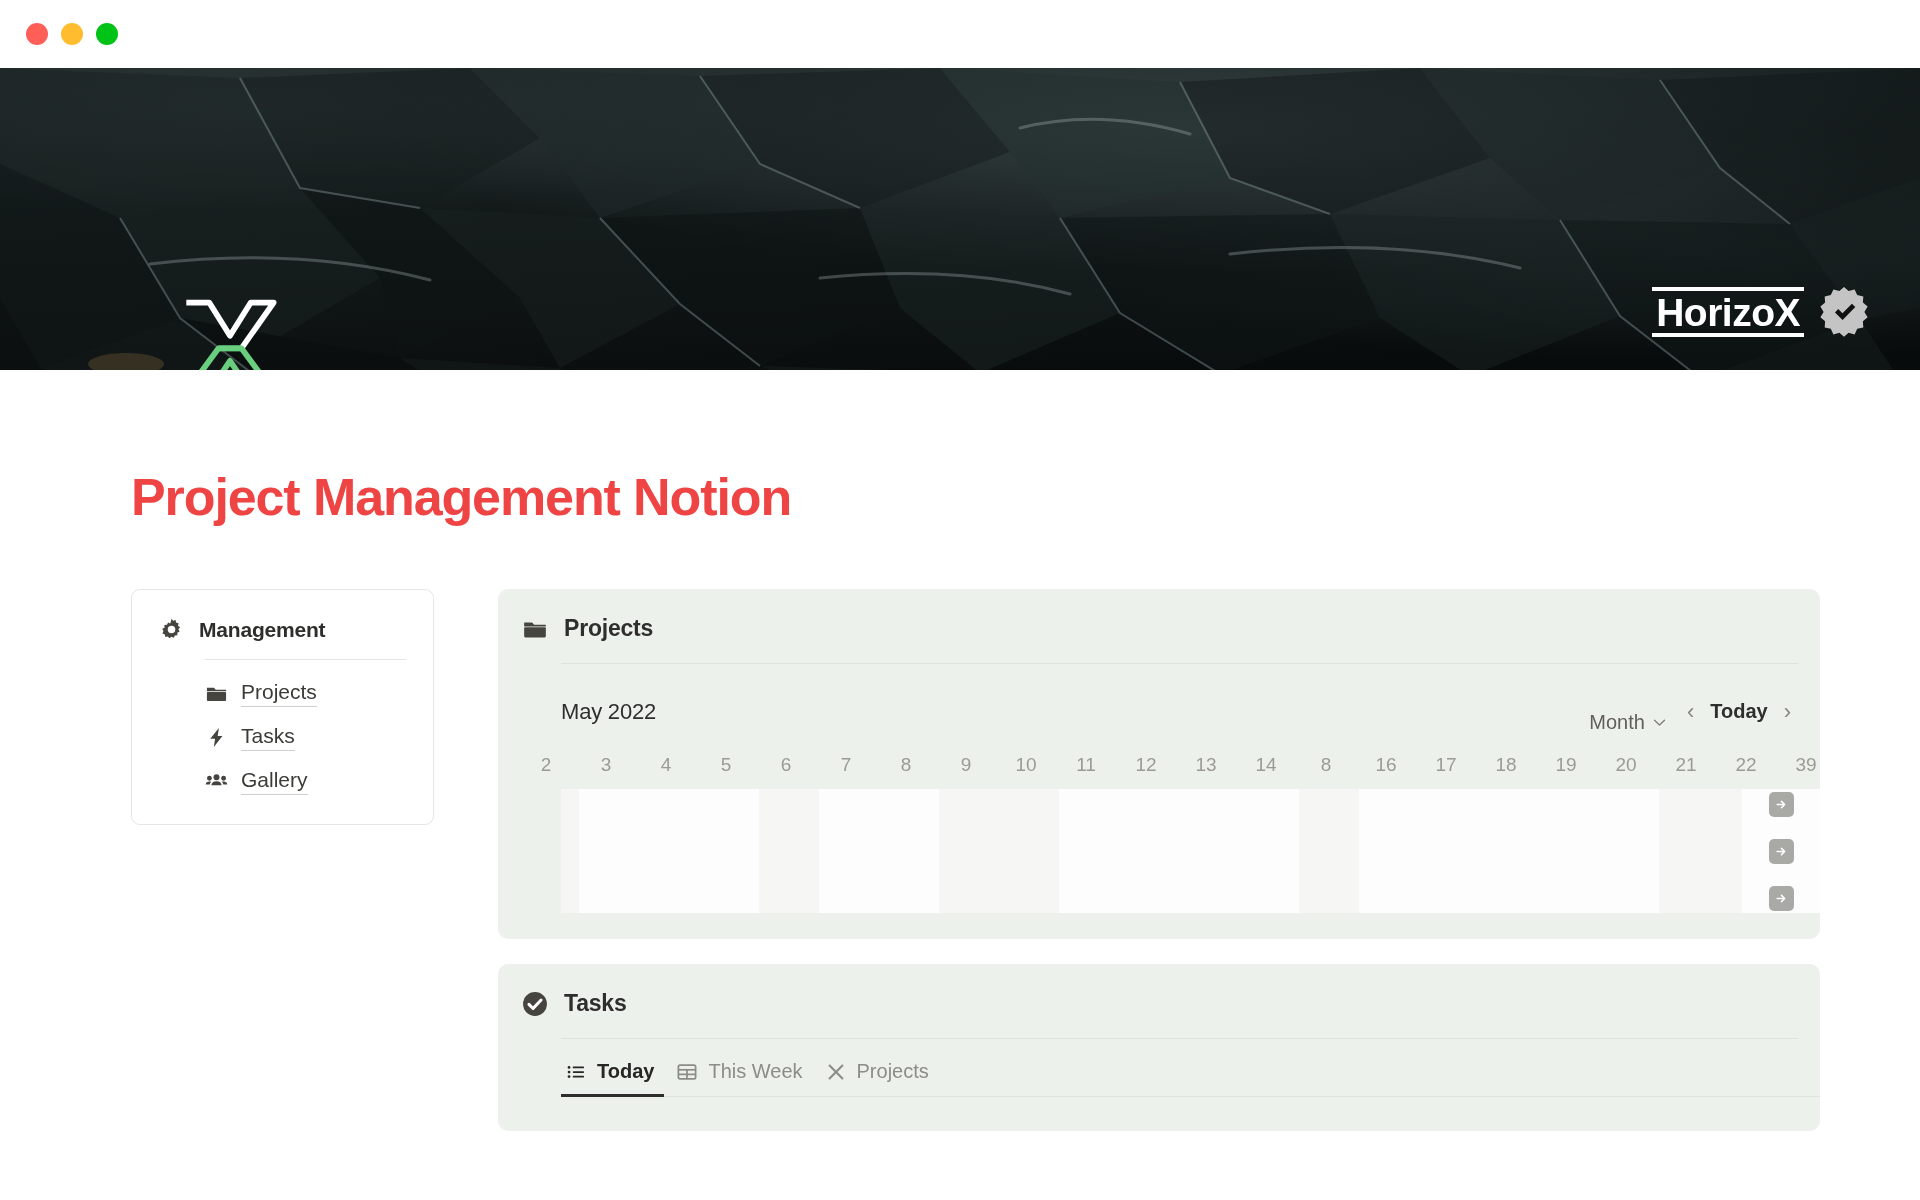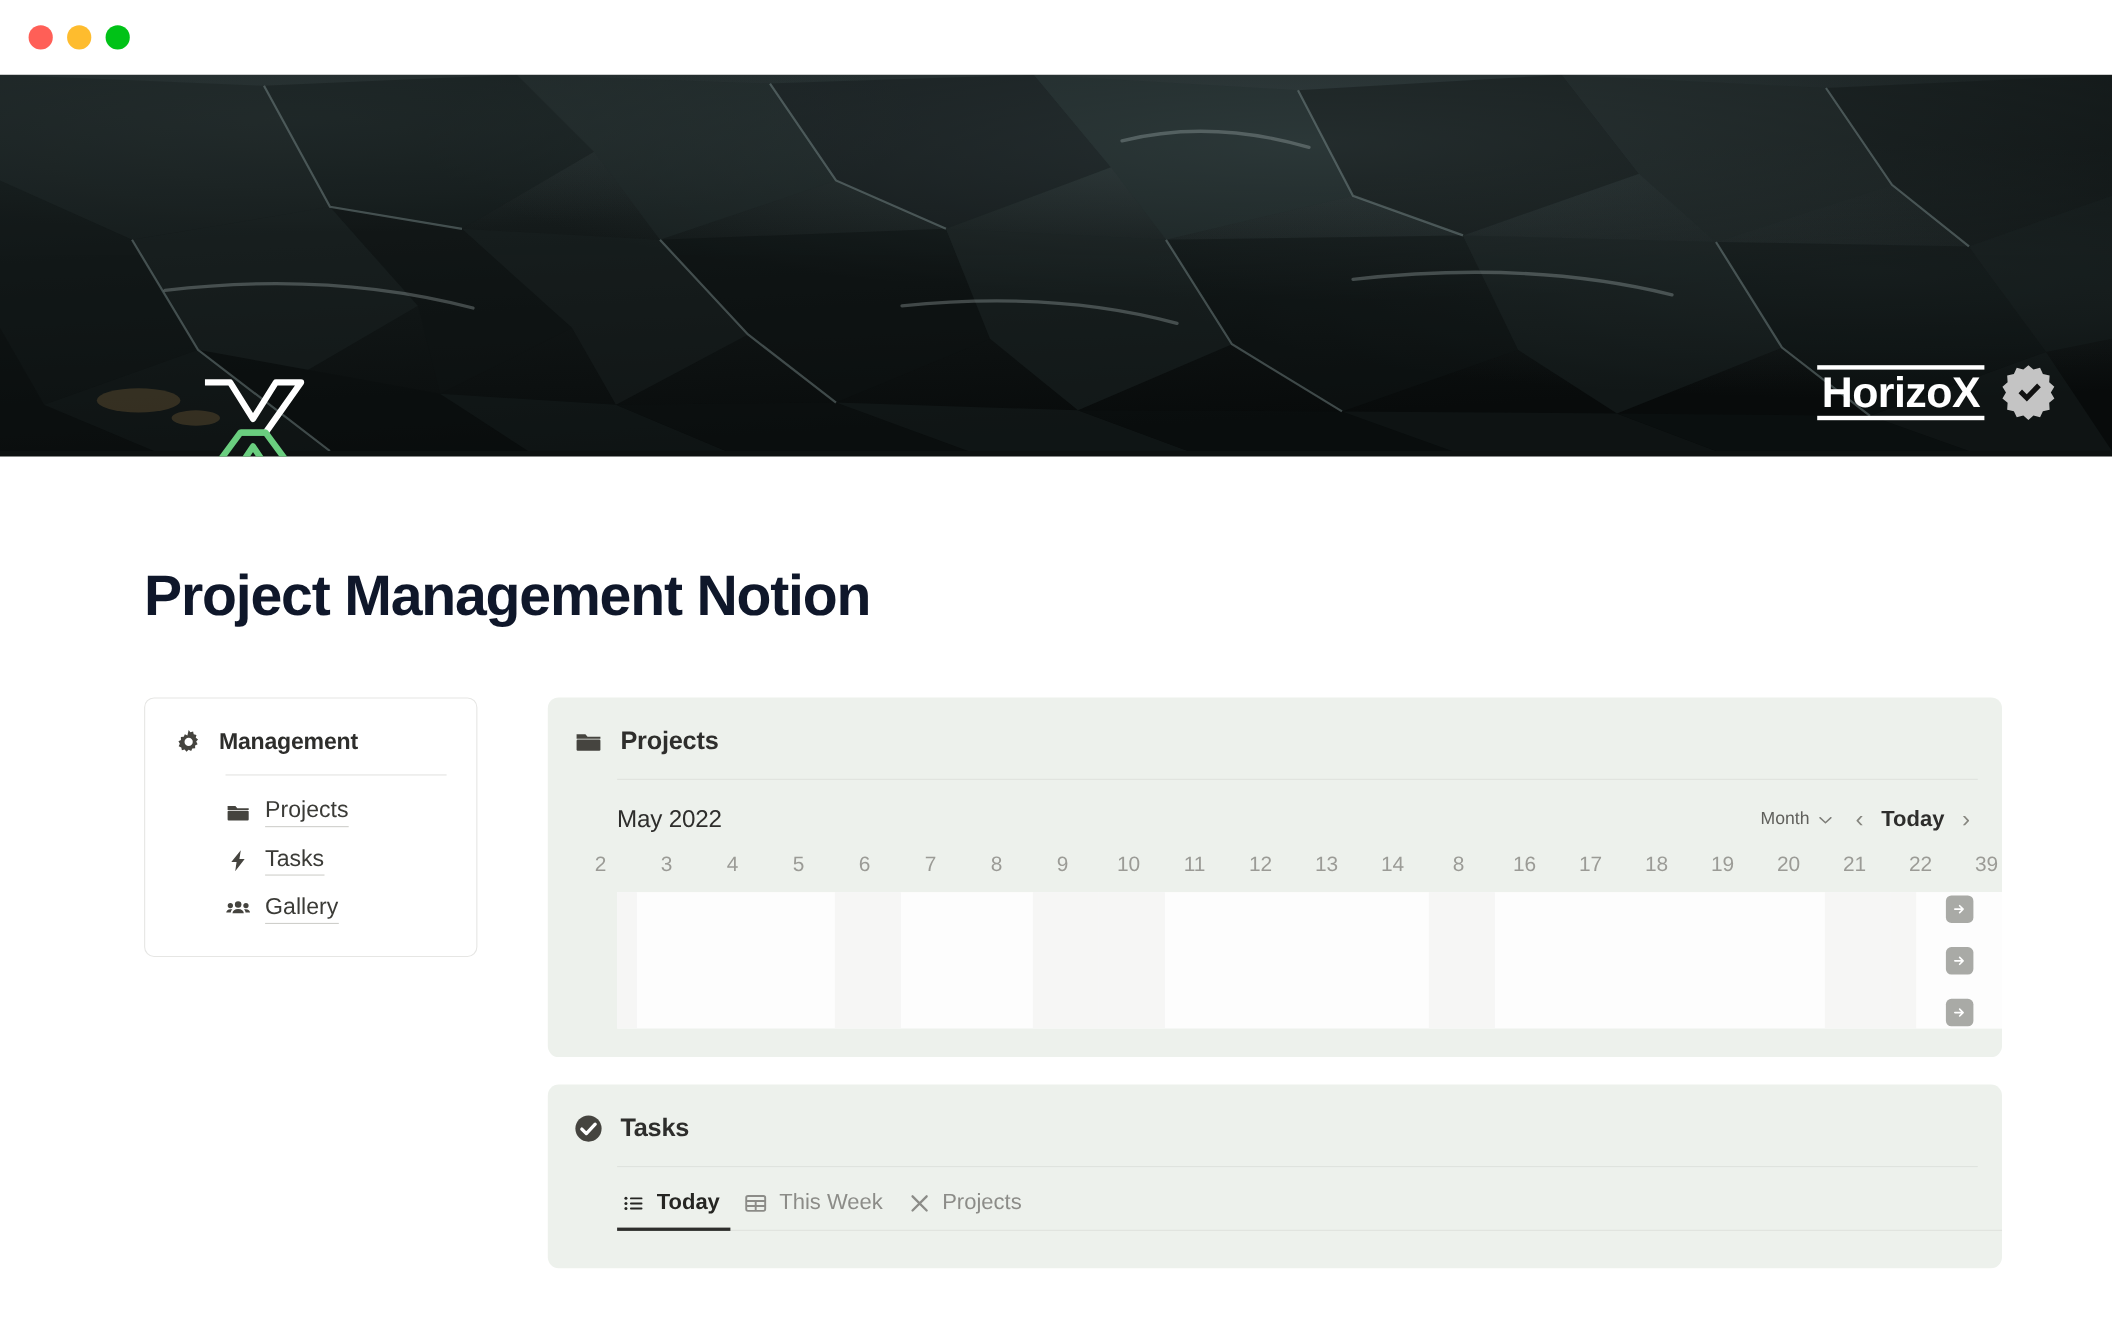--- a/index.html
+++ b/index.html
@@ -24,21 +24,21 @@
     gap: 13px;
   }
   .dot { width: 22px; height: 22px; border-radius: 50%; }
   .dot-close    { background: #ff5f57; }
   .dot-minimize { background: #febc2e; }
   .dot-zoom     { background: #00c217; }
 
   
   .hero {
     position: relative;
-    height: 347px;
+    height: 302px;
     width: 1920px;
     overflow: hidden;
     background: #0e1211;
   }
   .hero-img { position: absolute; inset: 0; }
 
   .hero-logo {
     position: absolute;
     left: 178px;
     bottom: -22px;
@@ -63,21 +63,21 @@
     border-bottom: 4px solid #ffffff;
     padding: 2px 4px 0 4px;
     line-height: 1.05;
   }
   .brand-badge { width: 52px; height: 52px; }
 
   
   .page { padding: 0 0 0 0; }
 
   .page-title {
-    color: #0f172a;
+    color: #ef4444;
     font-size: 52px;
     font-weight: bold;
     letter-spacing: -1.1px;
     margin: 97px 0 0 131px;
   }
 
   .columns {
     display: flex;
     align-items: flex-start;
     gap: 64px;
@@ -193,21 +193,21 @@
   }
   .cal-month {
     color: #2e2e2c;
     font-size: 22px;
     font-weight: normal;
     letter-spacing: -0.2px;
   }
   .cal-ctrls { display: flex; align-items: center; gap: 7px; }
   .cal-select {
     display: flex; align-items: center; gap: 7px;
-    color: #5f5f5b; font-size: 16px; cursor: pointer; padding: 2px 4px;
+    color: #5f5f5b; font-size: 20px; cursor: pointer; padding: 2px 4px; margin-top: 22px;
   }
   .cal-arrow {
     color: #86867f; font-size: 22px; cursor: pointer;
     padding: 0 9px; line-height: 1;
   }
   .cal-today { color: #2e2e2c; font-size: 20px; font-weight: bold; cursor: pointer; }
 
   .cal-days {
     display: flex;
     margin: 18px 0 0 63px;

